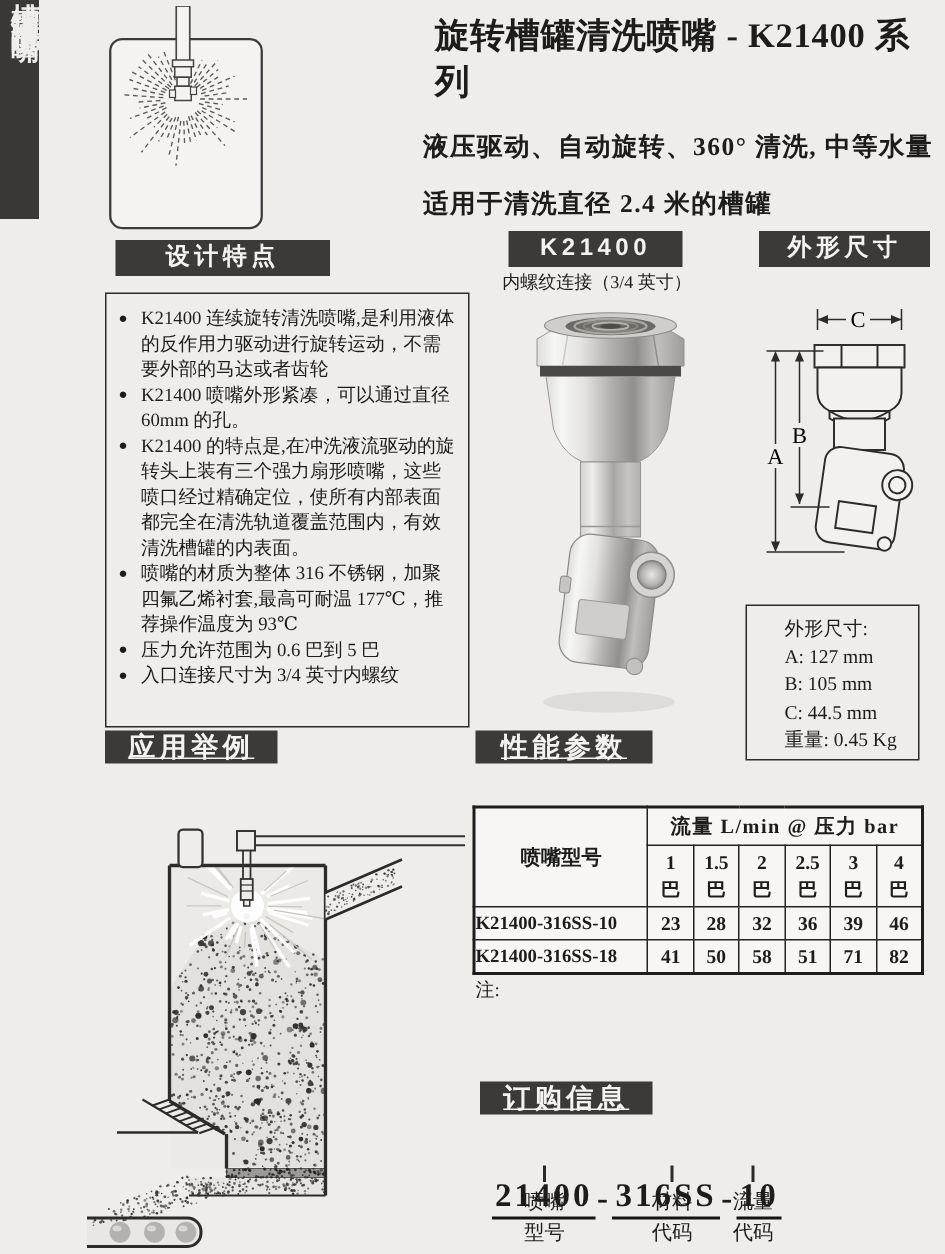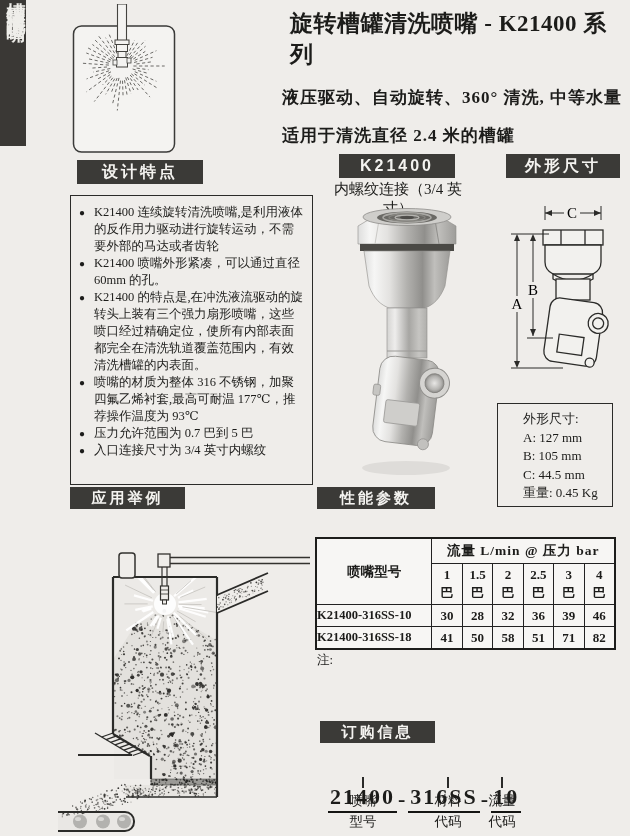--- a/index.html
+++ b/index.html
@@ -3,34 +3,34 @@
 <meta charset="utf-8">
 <style>
   html,body{margin:0;padding:0;background:#efedea;}
   .page{position:relative;width:630px;height:836px;background:#efedea;overflow:hidden;
         font-family:"Liberation Serif","DejaVu Serif",serif;color:#1c1c1a;}
   .abs{position:absolute;}
   
   .hdr{position:absolute;background:#3b3a37;color:#f4f3f0;text-align:center;
        font-family:"Liberation Sans","DejaVu Sans",sans-serif;font-weight:bold;letter-spacing:3px;}
   .hdr.big{height:24px;line-height:24px;font-size:16px;}
-  .hdr.small{height:22px;line-height:22px;font-size:15px;}
+  .hdr.small{height:22px;line-height:22px;font-size:18px;text-decoration:underline;}
   
   .side{position:absolute;left:0;top:0;width:26px;height:146px;background:#3a3835;overflow:hidden;}
   .side span{position:absolute;left:3px;top:-13px;writing-mode:vertical-rl;color:#efeeea;
        font-size:19px;letter-spacing:4px;font-weight:bold;}
   .title{position:absolute;left:290px;top:8px;width:336px;font-size:23px;font-weight:bold;letter-spacing:0.5px;}
   .sub{position:absolute;left:282px;font-size:17px;font-weight:bold;letter-spacing:1px;margin-top:36px;}
   
   .dbox{position:absolute;left:70px;top:195px;width:243px;height:290px;border:1.6px solid #2b2b29;
         box-sizing:border-box;padding:8px 8px 0 8px;}
   .bul{display:flex;font-size:12.5px;line-height:17px;}
   .bul .dot{flex:0 0 15px;font-size:10px;line-height:17px;}
   .bul .txt{flex:1;}
-  .caption{position:absolute;left:332px;top:180px;width:132px;text-align:center;font-size:15px;}
+  .caption{position:absolute;left:332px;top:180px;width:132px;text-align:center;font-size:12px;}
   
   .ibox{position:absolute;left:497px;top:403px;width:116px;height:104px;border:1.5px solid #2b2b29;
         box-sizing:border-box;padding:6px 0 0 25px;font-size:13px;line-height:18.5px;}
   
   table.perf{position:absolute;left:315px;top:537px;width:301px;border-collapse:collapse;
         border:2px solid #1d1d1b;background:#f7f6f4;}
   table.perf td{border:1.2px solid #222;font-weight:bold;padding:0;}
   td.c-model{width:117px;text-align:center;font-size:13.5px;}
   td.c-flow{height:24px;text-align:center;font-size:13.5px;letter-spacing:1px;}
   td.c-p{width:30px;height:40px;text-align:center;font-size:13px;line-height:18px;}
@@ -110,21 +110,21 @@
     <rect x="46" y="47.5" width="8" height="6" fill="#f4f3f1" stroke="#44433f" stroke-width="1"></rect>
     <rect x="44.5" y="53.5" width="11" height="9.5" fill="#f4f3f1" stroke="#44433f" stroke-width="1"></rect>
     <rect x="41" y="56" width="4" height="5" fill="#f4f3f1" stroke="#44433f" stroke-width="0.8"></rect>
     <rect x="55" y="54" width="4" height="5" fill="#f4f3f1" stroke="#44433f" stroke-width="0.8"></rect>
   </svg>
 
   <div class="title">旋转槽罐清洗喷嘴 - K21400 系列</div>
   <div class="sub" style="top:50px">液压驱动、自动旋转、360° 清洗, 中等水量</div>
   <div class="sub" style="top:88px">适用于清洗直径 2.4 米的槽罐</div>
 
-  <div class="hdr big" style="left:77px;top:160px;width:126px">设计特点</div>
+  <div class="hdr big" style="left:77px;top:160px;width:143px">设计特点</div>
   <div class="hdr big" style="left:339px;top:154px;width:116px">K21400</div>
   <div class="hdr big" style="left:506px;top:154px;width:114px">外形尺寸</div>
   <div class="hdr small" style="left:70px;top:487px;width:115px">应用举例</div>
   <div class="hdr small" style="left:320px;top:721px;width:115px">订购信息</div>
   <div class="hdr small" style="left:317px;top:487px;width:118px">性能参数</div>
 
   <div class="dbox">
     <div class="bul">
         <span class="dot">●</span>
         <span class="txt">K21400 连续旋转清洗喷嘴,是利用液体的反作用力驱动进行旋转运动，不需要外部的马达或者齿轮</span>
@@ -136,21 +136,21 @@
     <div class="bul">
         <span class="dot">●</span>
         <span class="txt">K21400 的特点是,在冲洗液流驱动的旋转头上装有三个强力扇形喷嘴，这些喷口经过精确定位，使所有内部表面都完全在清洗轨道覆盖范围内，有效清洗槽罐的内表面。</span>
       </div>
     <div class="bul">
         <span class="dot">●</span>
         <span class="txt">喷嘴的材质为整体 316 不锈钢，加聚四氟乙烯衬套,最高可耐温 177℃，推荐操作温度为 93℃</span>
       </div>
     <div class="bul">
         <span class="dot">●</span>
-        <span class="txt">压力允许范围为 0.7 巴到 5 巴</span>
+        <span class="txt">压力允许范围为 0.6 巴到 5 巴</span>
       </div>
     <div class="bul">
         <span class="dot">●</span>
         <span class="txt">入口连接尺寸为 3/4 英寸内螺纹</span>
       </div>
   </div>
 
   <div class="caption">内螺纹连接（3/4 英寸）</div>
   <svg class="abs" style="left:340px;top:202px" width="134" height="276" viewBox="0 0 134 276">
     <defs>
@@ -1601,21 +1601,21 @@
             <div>3</div>
             <div>巴</div>
           </td>
       <td class="c-p">
             <div>4</div>
             <div>巴</div>
           </td>
     </tr>
     <tr>
       <td class="c-m">K21400-316SS-10</td>
-      <td class="c-v">30</td>
+      <td class="c-v">23</td>
       <td class="c-v">28</td>
       <td class="c-v">32</td>
       <td class="c-v">36</td>
       <td class="c-v">39</td>
       <td class="c-v">46</td>
     </tr>
     <tr>
       <td class="c-m">K21400-316SS-18</td>
       <td class="c-v">41</td>
       <td class="c-v">50</td>

